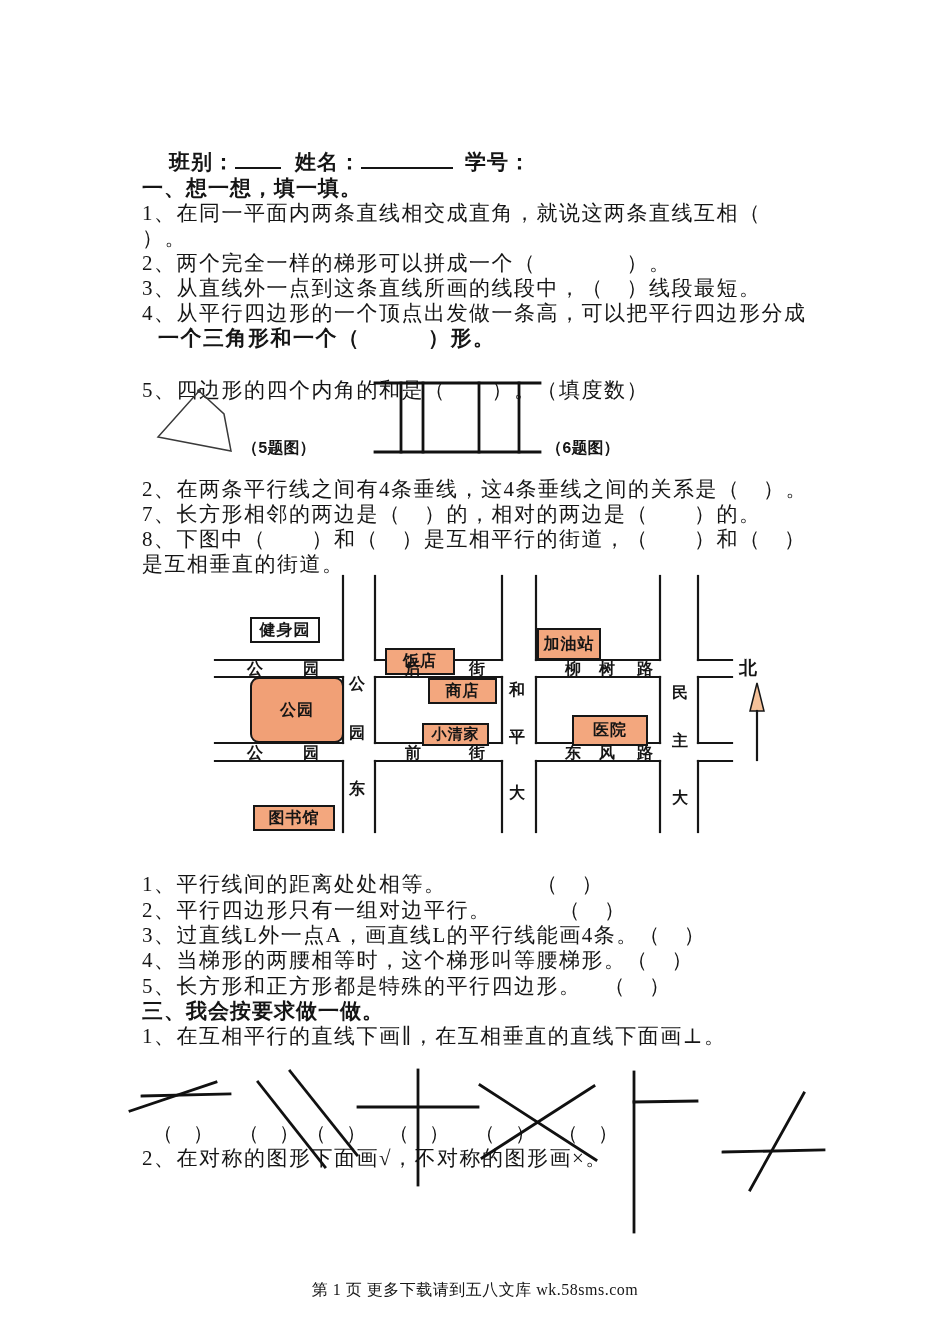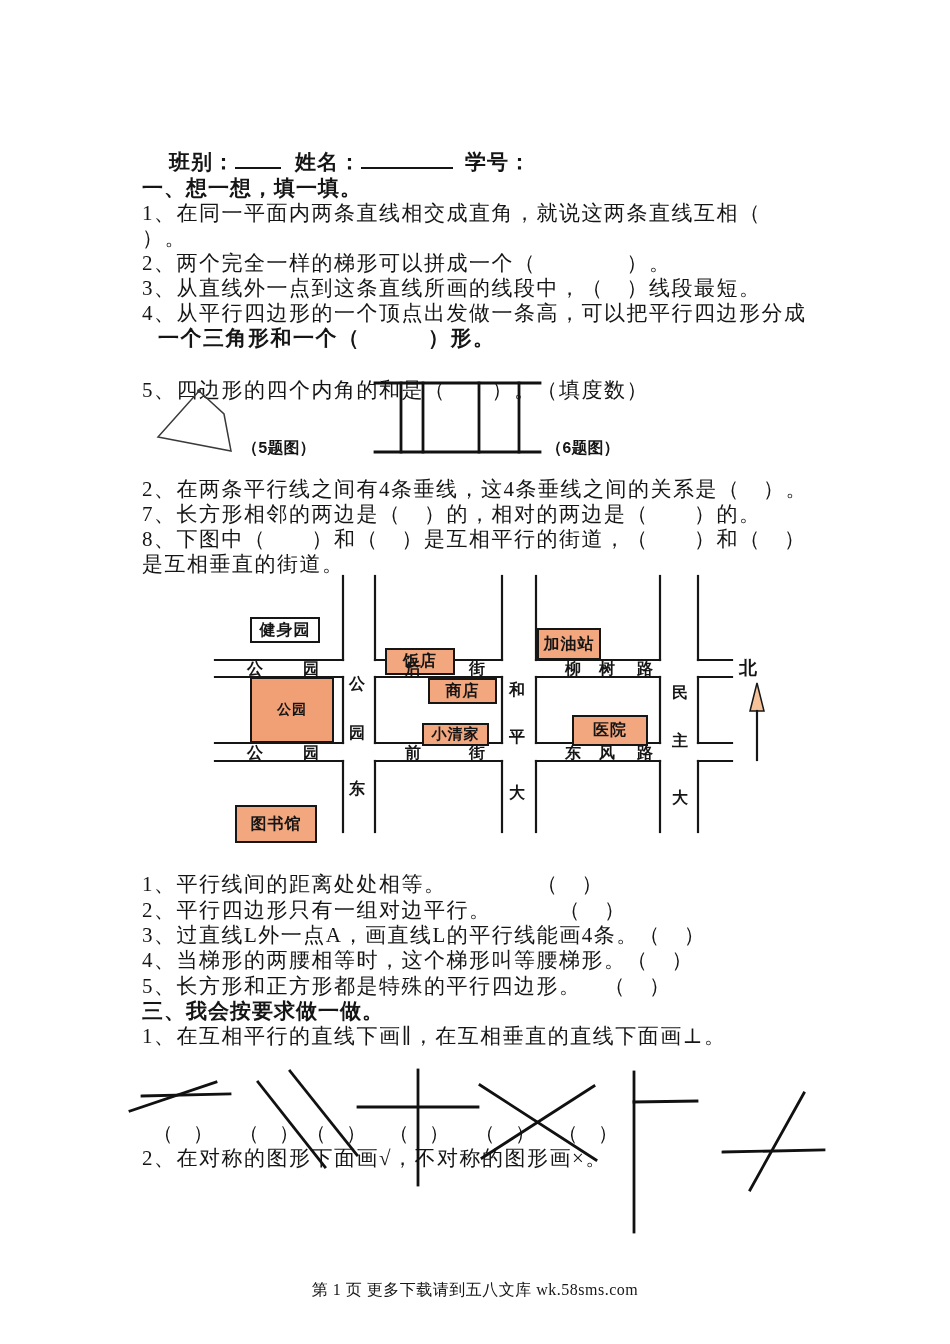--- a/index.html
+++ b/index.html
@@ -25,24 +25,24 @@
   
   .map{position:absolute;left:205px;top:572px;width:585px;height:268px;}
   .map svg{left:0;top:0;}
   .bld{position:absolute;background:var(--building_fill);border:2px solid #161616;
        display:flex;align-items:center;justify-content:center;font-weight:bold;
        font-size:16px;letter-spacing:1px;box-sizing:border-box;white-space:pre;}
   .b-jsy{left:45px;top:45px;width:70px;height:26px;background:#ffffff;}
   .b-fd{left:180px;top:76px;width:70px;height:27px;}
   .b-jyz{left:332px;top:56px;width:64px;height:32px;}
   .b-sd{left:223px;top:106px;width:69px;height:26px;}
-  .b-gy{left:45px;top:105px;width:84px;height:66px;background:var(--park_fill);font-size:14px;}
+  .b-gy{left:45px;top:105px;width:94px;height:66px;background:var(--park_fill);font-size:16px;border-radius:9px;}
   .b-xqj{left:217px;top:151px;width:67px;height:23px;font-size:15px;}
   .b-yy{left:367px;top:143px;width:76px;height:31px;}
-  .b-tsg{left:30px;top:233px;width:82px;height:38px;}
+  .b-tsg{left:48px;top:233px;width:82px;height:26px;}
   .sc{position:absolute;width:20px;text-align:center;font-size:16px;font-weight:bold;line-height:17px;}
   .north{position:absolute;left:534px;top:84px;font-size:18px;font-weight:bold;}
   .paren{position:absolute;font-size:20px;letter-spacing:0;white-space:pre;}
   .p1{left:153px;} .p2{left:239px;} .p3{left:306px;} .p4{left:389px;} .p5{left:475px;} .p6{left:558px;}
   .parentop{top:1120px;}
   .footer{position:absolute;left:0;top:1280px;width:950px;text-align:center;font-size:16px;letter-spacing:0.5px;}
   .stroke{stroke:#161616;stroke-width:2.2;stroke-linecap:square;}
   .thin{stroke:#3a3a3a;stroke-width:1.5;fill:none;}
   .heavy{stroke:#111;stroke-width:2.8;stroke-linecap:square;}
   .arrowhead{fill:var(--arrow_fill);stroke:#161616;stroke-width:1.5;}

